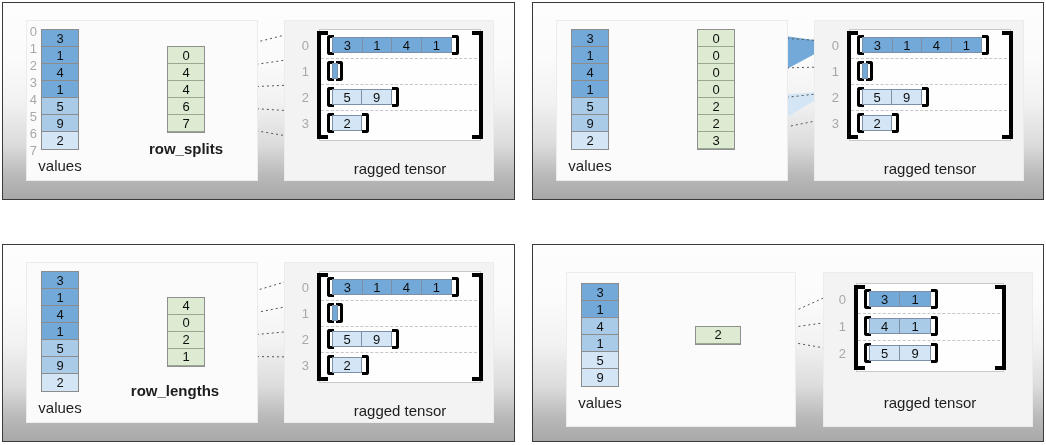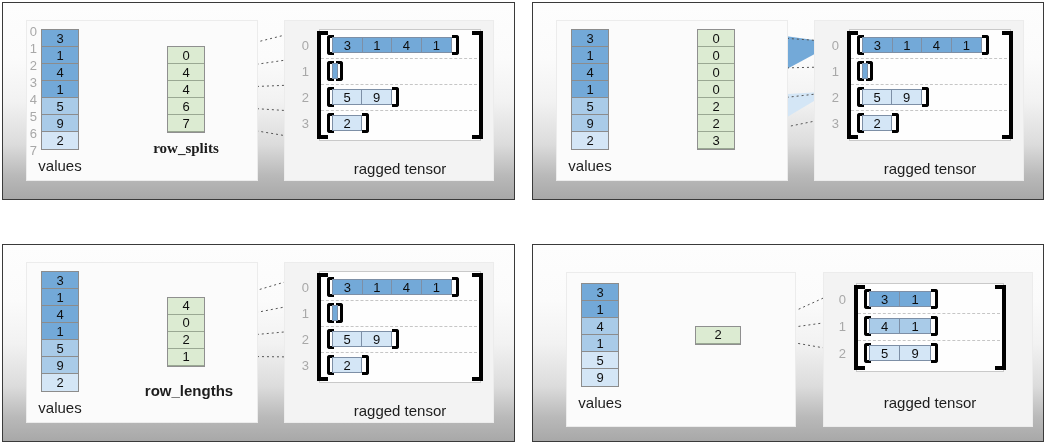--- a/index.html
+++ b/index.html
@@ -175,21 +175,21 @@
       <div class="idx" style="left:20px;top:124px;">6</div>
       <div class="idx" style="left:20px;top:141px;">7</div>
       <div class="cap" style="left:8px;top:155px;width:98px;">values</div>
       <div class="gcol" style="left:164px;top:43px;width:38px;">
         <div class="cell">0</div>
         <div class="cell">4</div>
         <div class="cell">4</div>
         <div class="cell">6</div>
         <div class="cell">7</div>
       </div>
-      <div class="cap bold" style="left:109px;top:138px;width:148px;font-family:Liberation Serif, serif;">row_splits</div>
+      <div class="cap bold" style="left:109px;top:138px;width:148px;">row_splits</div>
       <div class="rt-frame" style="left:316px;top:26px;width:162px;height:112px;"></div>
       <div class="obrk l" style="left:314px;top:28px;height:108px;"></div>
       <div class="obrk r" style="left:469px;top:28px;height:108px;"></div>
       <div class="rowidx" style="left:294px;top:36px;">0</div>
       <div class="rrow" style="left:324px;top:32px;width:132px;">
         <div class="brk l"></div>
         <div class="brk r"></div>
         <div class="rcells" style="width:120px;">
           <div class="rc" style="width:30px;background:#73a9d8;">3</div>
           <div class="rc" style="width:30px;background:#73a9d8;">1</div>
@@ -324,21 +324,21 @@
         <div class="cell" style="background:#a9cbe8;">9</div>
         <div class="cell" style="background:#d4e6f6;">2</div>
       </div>
       <div class="cap" style="left:8px;top:155px;width:98px;">values</div>
       <div class="gcol" style="left:164px;top:51.5px;width:38px;">
         <div class="cell">4</div>
         <div class="cell">0</div>
         <div class="cell">2</div>
         <div class="cell">1</div>
       </div>
-      <div class="cap bold" style="left:112px;top:138px;width:148px;">row_lengths</div>
+      <div class="cap bold" style="left:98px;top:138px;width:148px;">row_lengths</div>
       <div class="rt-frame" style="left:316px;top:26px;width:162px;height:112px;"></div>
       <div class="obrk l" style="left:314px;top:28px;height:108px;"></div>
       <div class="obrk r" style="left:469px;top:28px;height:108px;"></div>
       <div class="rowidx" style="left:294px;top:36px;">0</div>
       <div class="rrow" style="left:324px;top:32px;width:132px;">
         <div class="brk l"></div>
         <div class="brk r"></div>
         <div class="rcells" style="width:120px;">
           <div class="rc" style="width:30px;background:#73a9d8;">3</div>
           <div class="rc" style="width:30px;background:#73a9d8;">1</div>

